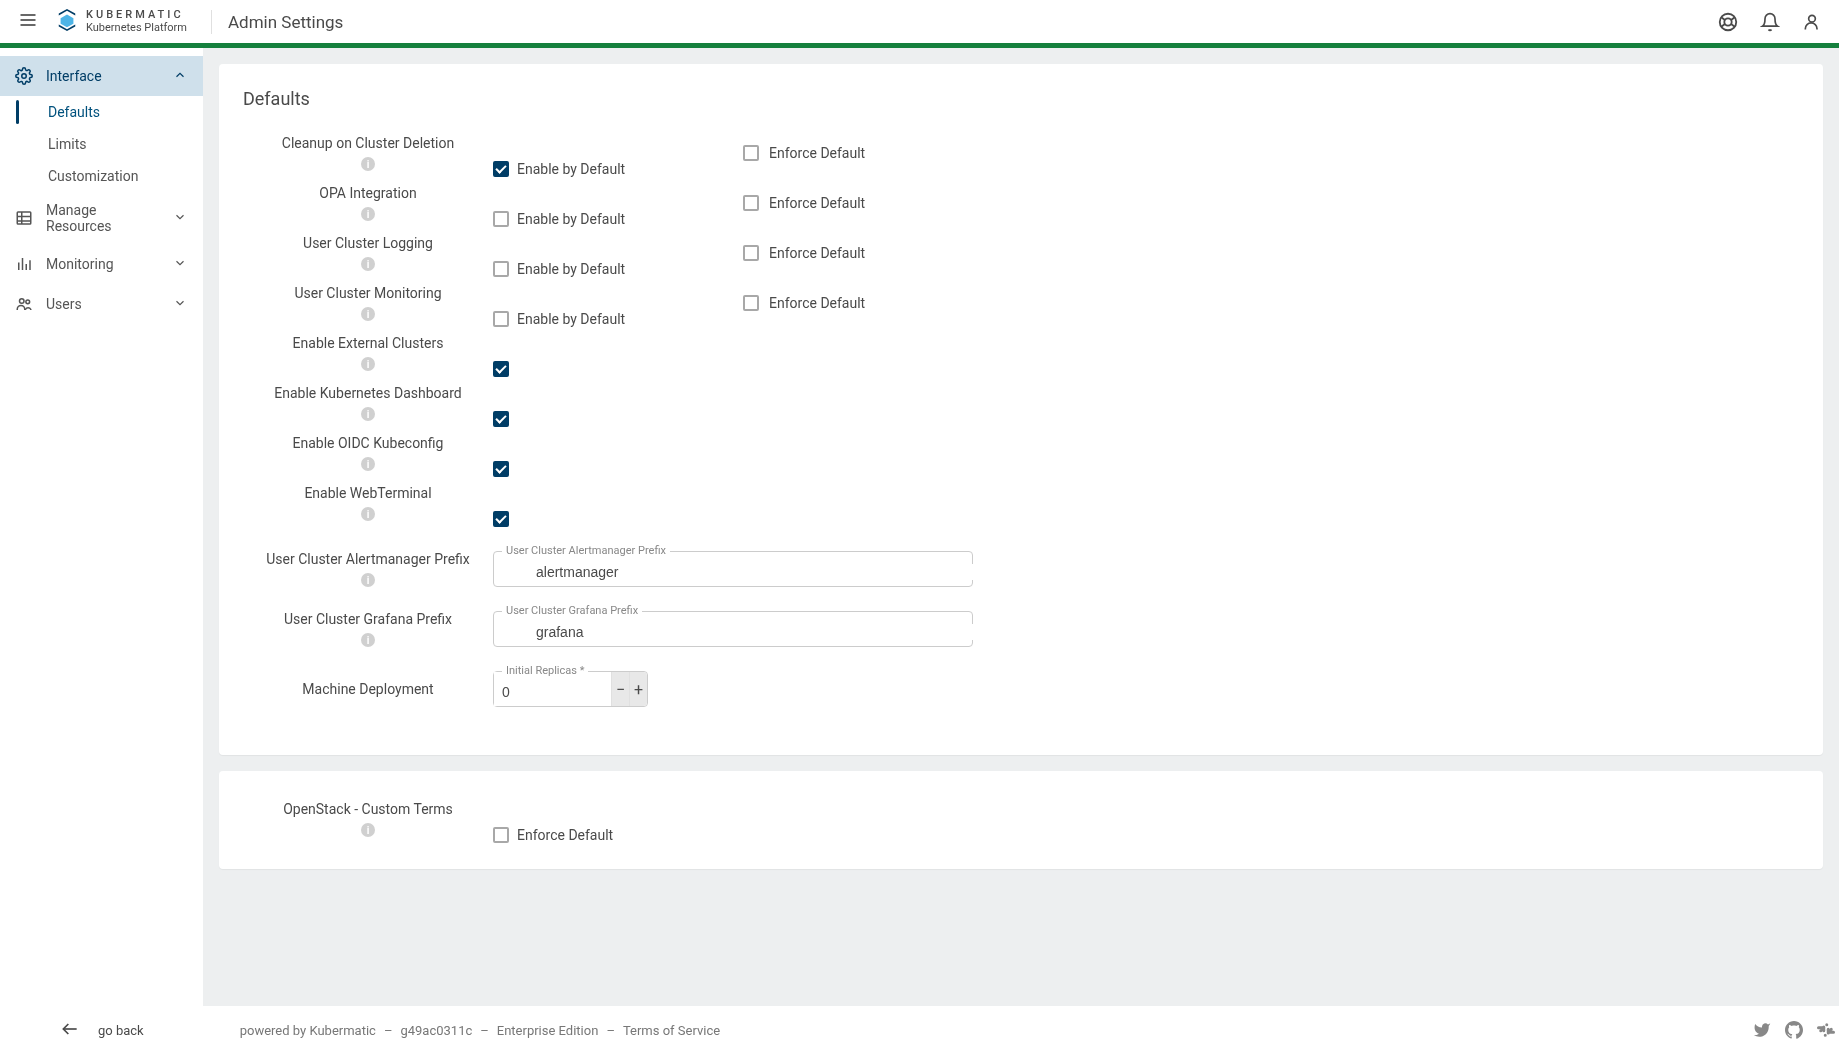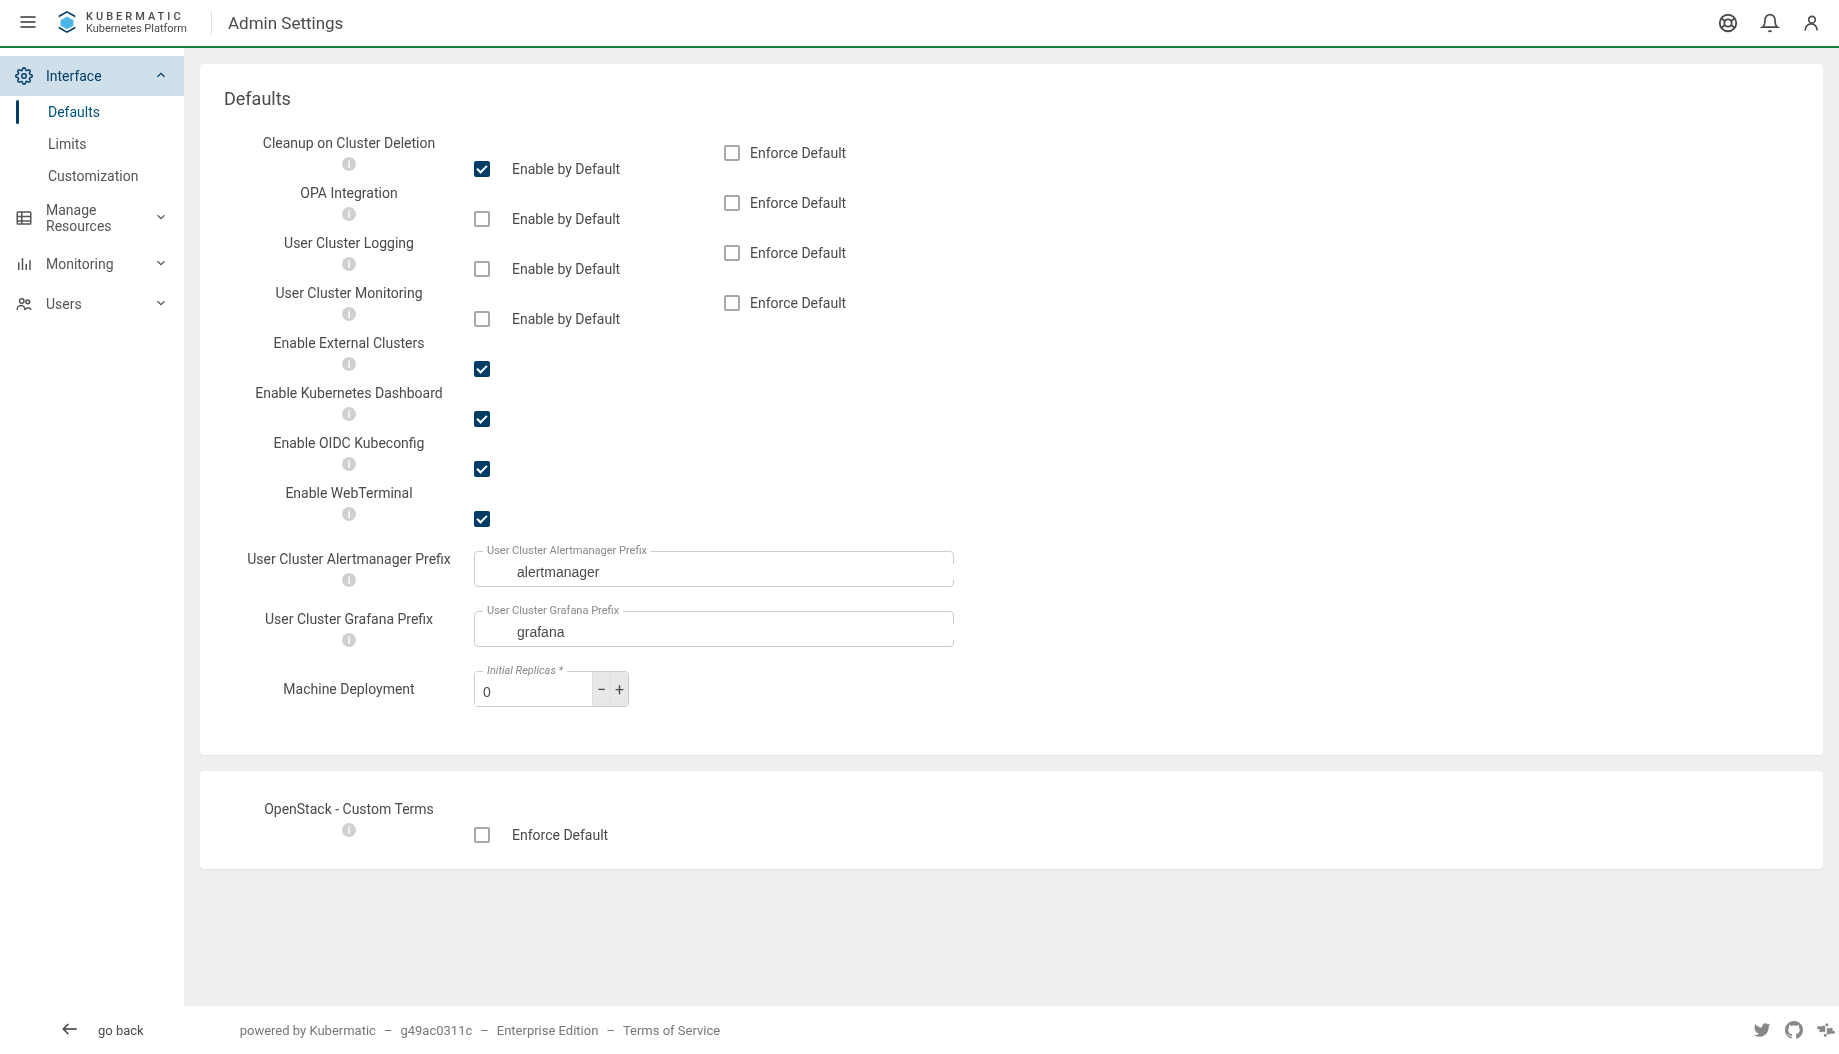--- a/index.html
+++ b/index.html
@@ -1,69 +1,69 @@
 <!DOCTYPE html>
 <html><head>
   <meta charset="utf-8">
   <style>
     * { box-sizing: border-box; margin: 0; padding: 0; }
     body { font-family: -apple-system, BlinkMacSystemFont, "Segoe UI", Roboto, "Helvetica Neue", sans-serif; background: #fff; color: #4a4a4a; font-size: 14px; }
     
     
-    .header { height: 48px; display: flex; align-items: center; padding: 0 16px; border-bottom: 2px solid #15803d; }
+    .header { height: 48px; display: flex; align-items: center; padding: 0 16px; border-bottom: 5px solid #15803d; }
     .menu-toggle { width: 24px; height: 24px; display: flex; align-items: center; justify-content: center; cursor: pointer; margin-right: 16px; }
     .logo-area { display: flex; align-items: center; gap: 8px; margin-right: 16px; }
     .logo-text { display: flex; flex-direction: column; line-height: 1.1; font-size: 11px; color: #4a4a4a; }
     .logo-text .line1 { letter-spacing: 3px; font-weight: 500; }
     .logo-text .line2 { font-size: 11px; }
     .header-divider { width: 1px; height: 24px; background: #e0e0e0; margin: 0 16px 0 8px; }
     .admin-title { font-size: 17px; color: #4a4a4a; }
     .header-right { margin-left: auto; display: flex; align-items: center; gap: 20px; }
     .header-icon { width: 22px; height: 22px; display: flex; align-items: center; justify-content: center; cursor: pointer; color: #4a4a4a; }
 
     
     .app-body { display: flex; min-height: calc(100vh - 48px); }
     
     
-    .sidebar { width: 184px; padding: 8px 0; background: #fff; }
+    .sidebar { width: 203px; padding: 8px 0; background: #fff; }
     .side-section { }
     .side-section-header { display: flex; align-items: center; padding: 10px 14px; cursor: pointer; gap: 12px; color: #555; }
     .side-section-header.active { background: #cfe0eb; color: #003d66; }
     .side-section-header .side-icon { width: 20px; height: 20px; display: flex; align-items: center; justify-content: center; }
     .side-section-label { flex: 1; font-size: 14px; }
     .side-chevron { width: 16px; height: 16px; }
     .side-sub { padding-left: 48px; }
     .side-sub-item { padding: 8px 0; cursor: pointer; color: #555; position: relative; }
     .side-sub-item.selected { color: #00517d; }
     .side-sub-item.selected::before { content:""; position: absolute; left: -32px; top: 4px; bottom: 4px; width: 3px; background: #003d66; border-radius: 2px; }
     
     
     .main { flex: 1; padding: 16px 16px 80px; background: #edeff0; }
     .card { background: #fff; border-radius: 4px; padding: 24px; margin-bottom: 16px; box-shadow: 0 1px 1px rgba(0,0,0,0.05); }
     .card-title { font-size: 18px; color: #4a4a4a; margin-bottom: 20px; font-weight: 400; }
     
     .row { display: flex; align-items: center; min-height: 30px; margin-bottom: 2px; }
     .row-label { width: 250px; display: flex; align-items: center; gap: 6px; color: #4a4a4a; font-size: 14px; flex-direction: column; }
     .info-icon { width: 14px; height: 14px; border-radius: 50%; background: #d0d0d0; color: #fff; font-size: 10px; display: inline-flex; align-items: center; justify-content: center; font-style: normal; font-weight: bold; cursor: pointer; }
-    .check-col1 { width: 250px; display: flex; align-items: center; gap: 22px; margin-top: 32px; }
+    .check-col1 { width: 250px; display: flex; align-items: center; gap: 8px; margin-top: 32px; }
     .check-col2 { display: flex; align-items: center; gap: 10px; }
     
     .chk { width: 16px; height: 16px; border: 2px solid #a8a8a8; border-radius: 2px; display: flex; align-items: center; justify-content: center; cursor: pointer; flex-shrink: 0; }
     .chk.checked { background: #003d66; border-color: #003d66; }
     .chk.checked::after { content: ""; width: 4px; height: 8px; border: solid #fff; border-width: 0 2px 2px 0; transform: rotate(45deg); margin-top: -2px; }
     .chk-label { color: #4a4a4a; font-size: 14px; }
     
     .row.spaced { margin-top: 24px; margin-bottom: 24px; align-items: center; }
     
     .text-field { position: relative; border: 1px solid #ccc; border-radius: 4px; width: 480px; padding: 12px 10px 6px; }
     .text-field .float-label { position: absolute; top: -8px; left: 8px; background: #fff; font-size: 11px; color: #888; padding: 0 4px; }
     .text-field input { border: none; outline: none; width: 100%; font-size: 14px; color: #4a4a4a; margin-left: 32px; }
     
     .stepper-wrap { position: relative; border: 1px solid #ccc; border-radius: 4px; width: 155px; display: flex; align-items: stretch; background:#fff; }
-    .stepper-wrap .float-label { position: absolute; top: -8px; left: 8px; background: #fff; font-size: 11px; color: #888; padding: 0 4px; font-style: italic; }
+    .stepper-wrap .float-label { position: absolute; top: -8px; left: 8px; background: #fff; font-size: 11px; color: #888; padding: 0 4px; }
     .stepper-wrap input { border: none; outline: none; width: 100%; font-size: 14px; color: #4a4a4a; padding: 12px 8px 6px; }
     .step-btn { width: 24px; background: #e8e8e8; display: flex; align-items: center; justify-content: center; cursor: pointer; color: #4a4a4a; font-size: 16px; border-left:1px solid #e0e0e0; }
     .step-btn:last-child { border-radius: 0 4px 4px 0; }
 
     
     .footer { position: fixed; bottom: 0; left: 0; right: 0; height: 48px; display: flex; align-items: center; padding: 0 4px; background: #fff; gap: 16px; font-size: 13px; color: #777; }
     .goback { display: flex; align-items: center; gap: 18px; cursor: pointer; color: #4a4a4a; margin-left: 56px; margin-right: 80px; }
     .footer-links { display: flex; align-items: center; gap: 8px; }
     .footer-right { margin-left: auto; display: flex; align-items: center; gap: 14px; }
     .social-icon { width: 18px; height: 18px; color: #888; cursor: pointer; }

